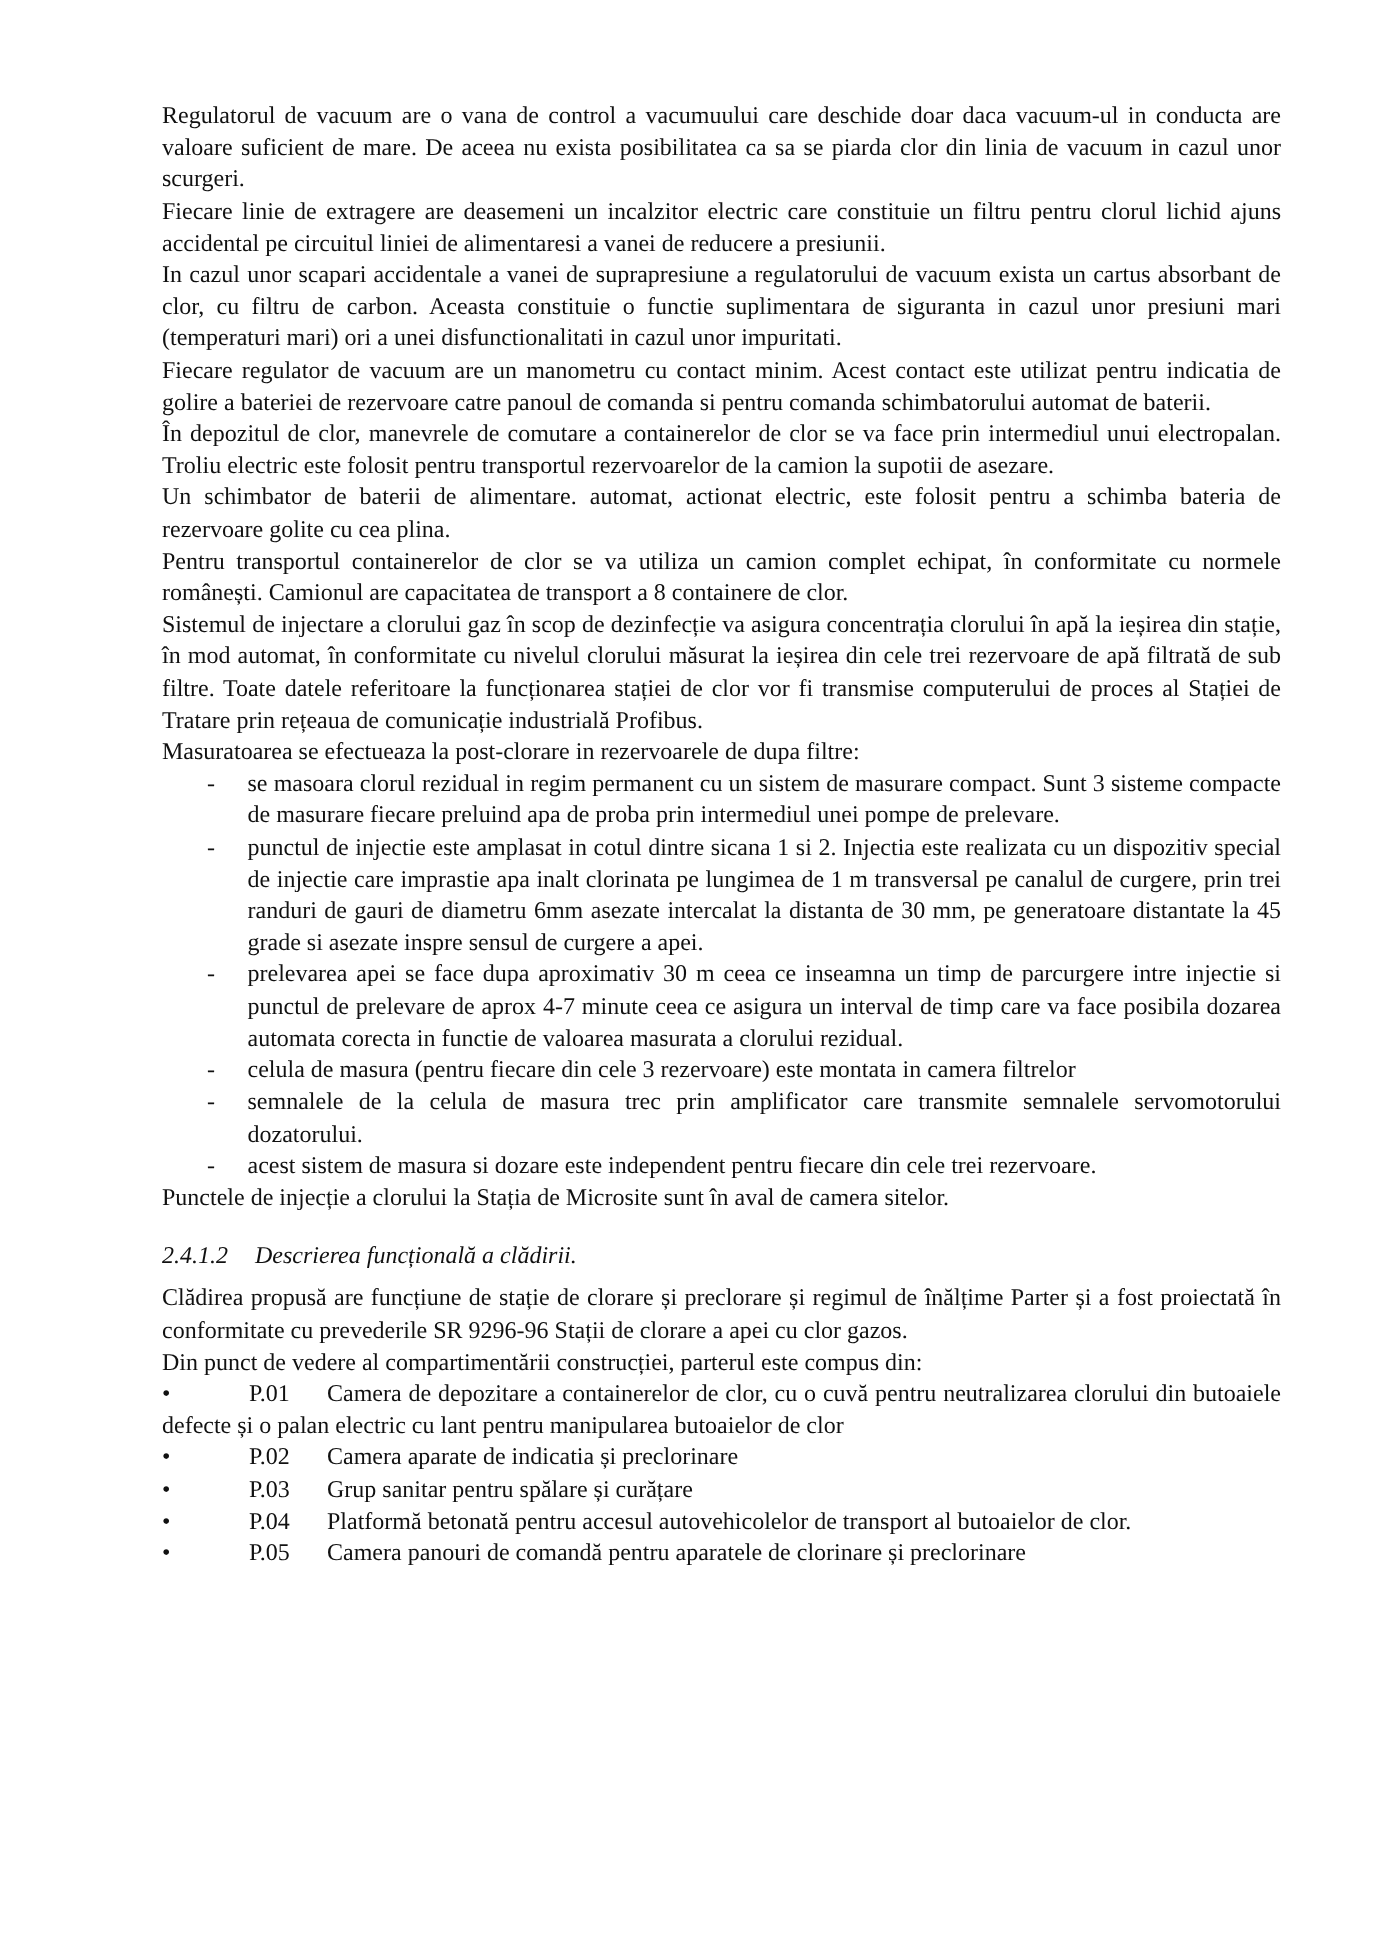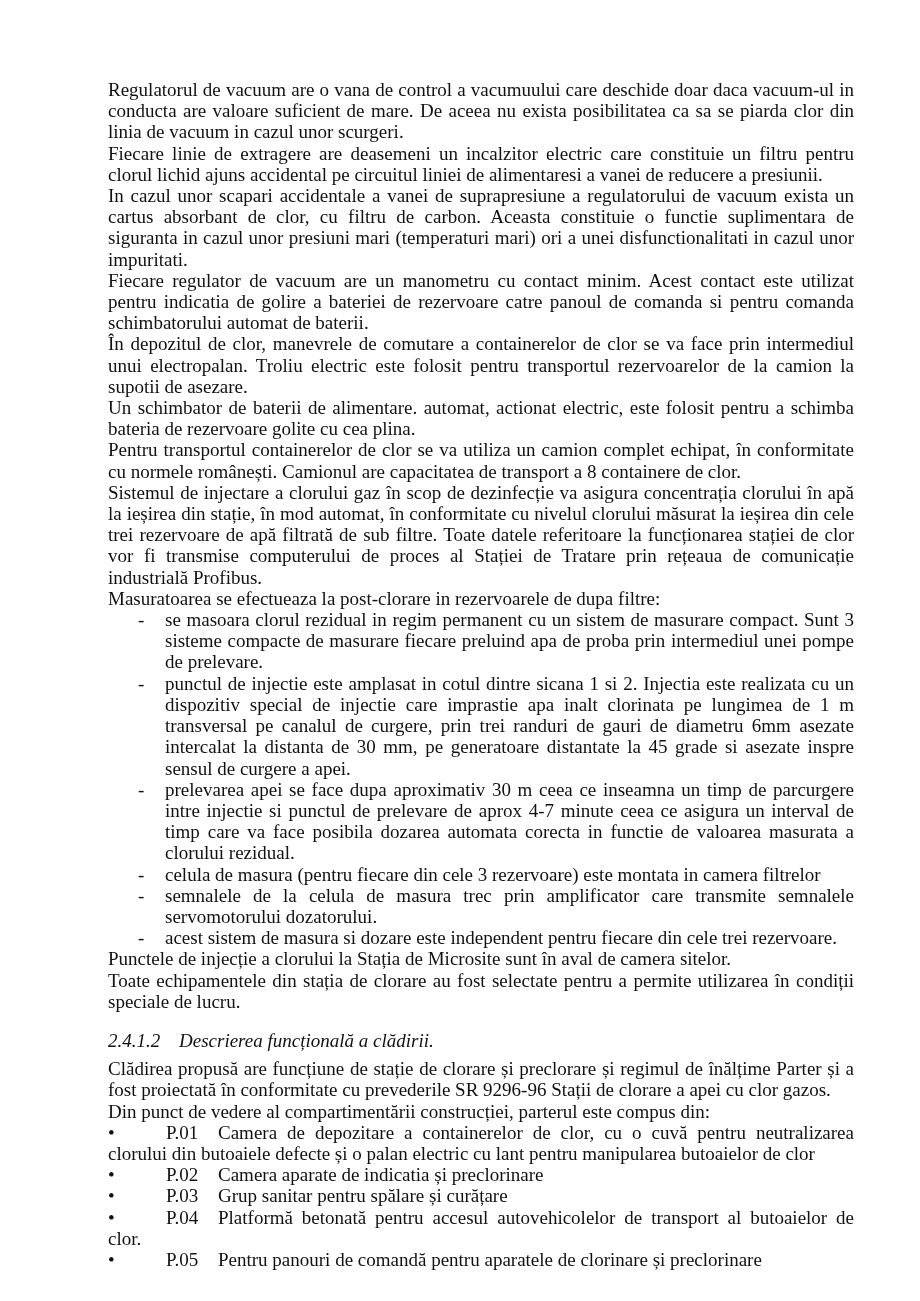--- a/index.html
+++ b/index.html
@@ -1,20 +1,20 @@
 <!DOCTYPE html>
 <html><head>
 <meta charset="utf-8">
 <style>
   html, body { margin: 0; padding: 0; background: #ffffff; }
   body { width: 920px; height: 1301px; position: relative; overflow: hidden; }
   .page {
-    position: absolute; left: 108px; top: 79px; width: 746px;
+    position: absolute; left: 108px; top: 67px; width: 746px;
     font-family: "Liberation Serif", "DejaVu Serif", serif;
-    font-size: 19px; line-height: 21.2px; color: #111;
+    font-size: 16px; line-height: 21.2px; color: #111;
   }
   .p { text-align: justify; margin: 0; }
   .dash-list { margin: 0; padding: 0; list-style: none; }
   .dash-item { position: relative; padding-left: 57px; text-align: justify; }
   .dash-mark { position: absolute; left: 30px; top: 0; }
   .heading { font-style: italic; margin: 18px 0 7px 0; }
   .heading .num { margin-right: 14px; }
   .bullet-item { position: relative; text-align: justify; }
   .bullet-mark { display: inline-block; width: 58px; }
   .code { display: inline-block; width: 52px; }
@@ -54,21 +54,20 @@
       <span class="dash-mark">-</span>
       <span>semnalele de la celula de masura trec prin amplificator care transmite semnalele servomotorului dozatorului.</span>
     </li>
     <li class="dash-item">
       <span class="dash-mark">-</span>
       <span>acest sistem de masura si dozare este independent pentru fiecare din cele trei rezervoare.</span>
     </li>
   </ul>
 
   <p class="p">Punctele de injecție a clorului la Stația de Microsite sunt în aval de camera sitelor.</p>
-  <p class="p">Toate echipamentele din stația de clorare au fost selectate pentru a permite utilizarea în condiții speciale de lucru.</p>
 
   <div class="heading">
     <span class="num">2.4.1.2</span>
     <span>Descrierea funcțională a clădirii.</span>
   </div>
 
   <p class="p">Clădirea propusă are funcțiune de stație de clorare și preclorare și regimul de înălțime Parter și a fost proiectată în conformitate cu prevederile SR 9296-96 Stații de clorare a apei cu clor gazos.</p>
   <p class="p">Din punct de vedere al compartimentării construcției, parterul este compus din:</p>
 
   <div class="bullet-list">
@@ -78,16 +77,16 @@
     <div class="bullet-item">
       <span class="bullet-mark">•</span><span class="code">P.02</span><span>Camera aparate de indicatia și preclorinare</span>
     </div>
     <div class="bullet-item">
       <span class="bullet-mark">•</span><span class="code">P.03</span><span>Grup sanitar pentru spălare și curățare</span>
     </div>
     <div class="bullet-item">
       <span class="bullet-mark">•</span><span class="code">P.04</span><span>Platformă betonată pentru accesul autovehicolelor de transport al butoaielor de clor.</span>
     </div>
     <div class="bullet-item">
-      <span class="bullet-mark">•</span><span class="code">P.05</span><span>Pentru panouri de comandă pentru aparatele de clorinare și preclorinare</span>
+      <span class="bullet-mark">•</span><span class="code">P.05</span><span>Camera panouri de comandă pentru aparatele de clorinare și preclorinare</span>
     </div>
   </div>
 </div>
 
 </body></html>

